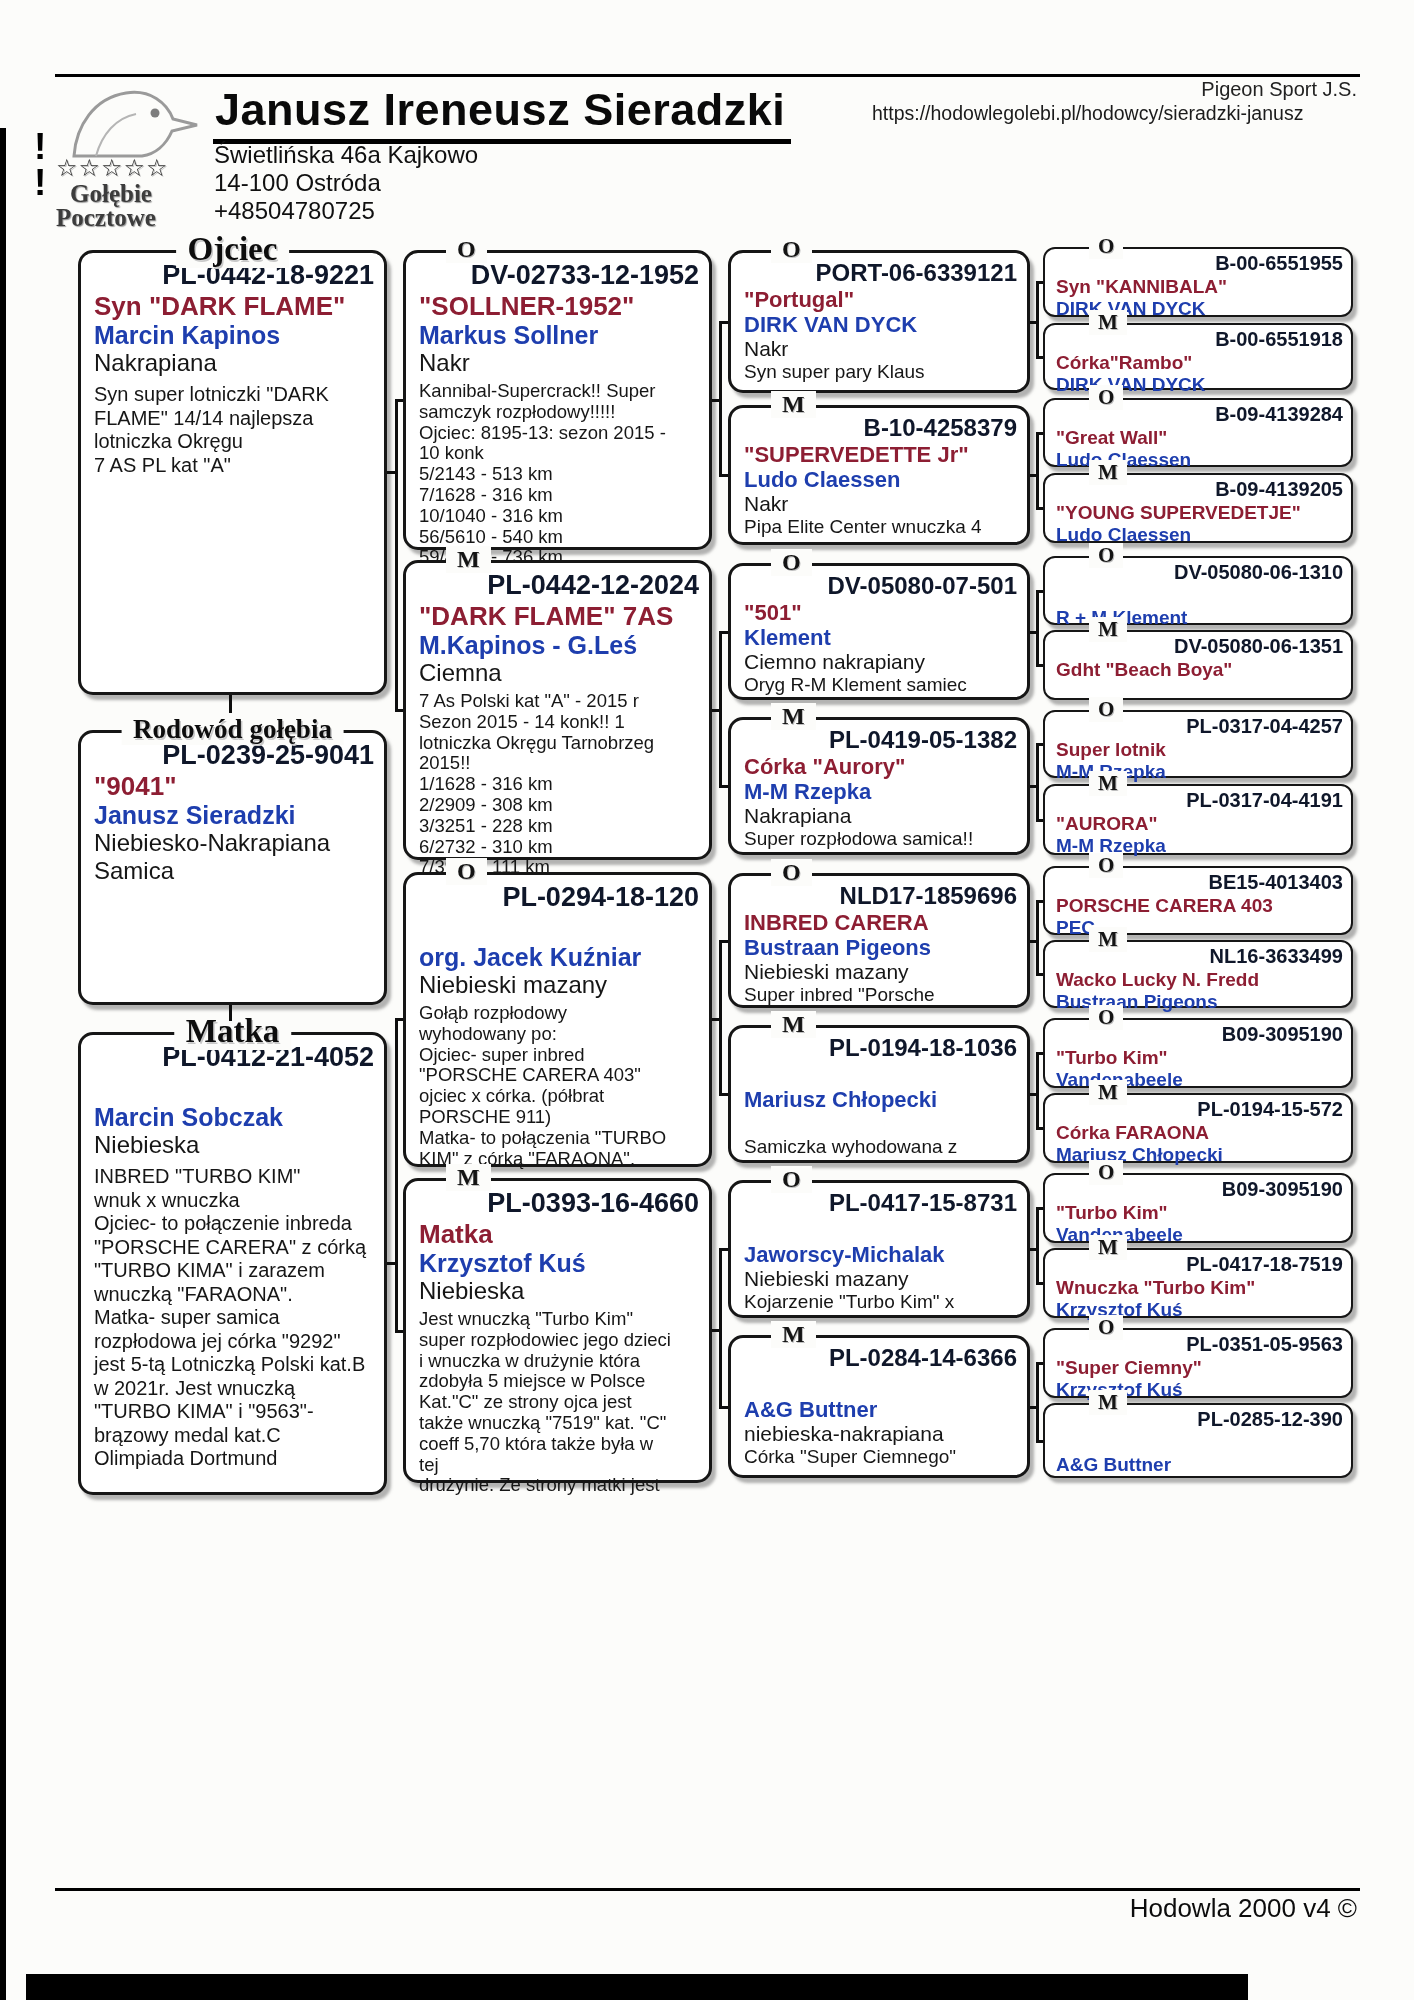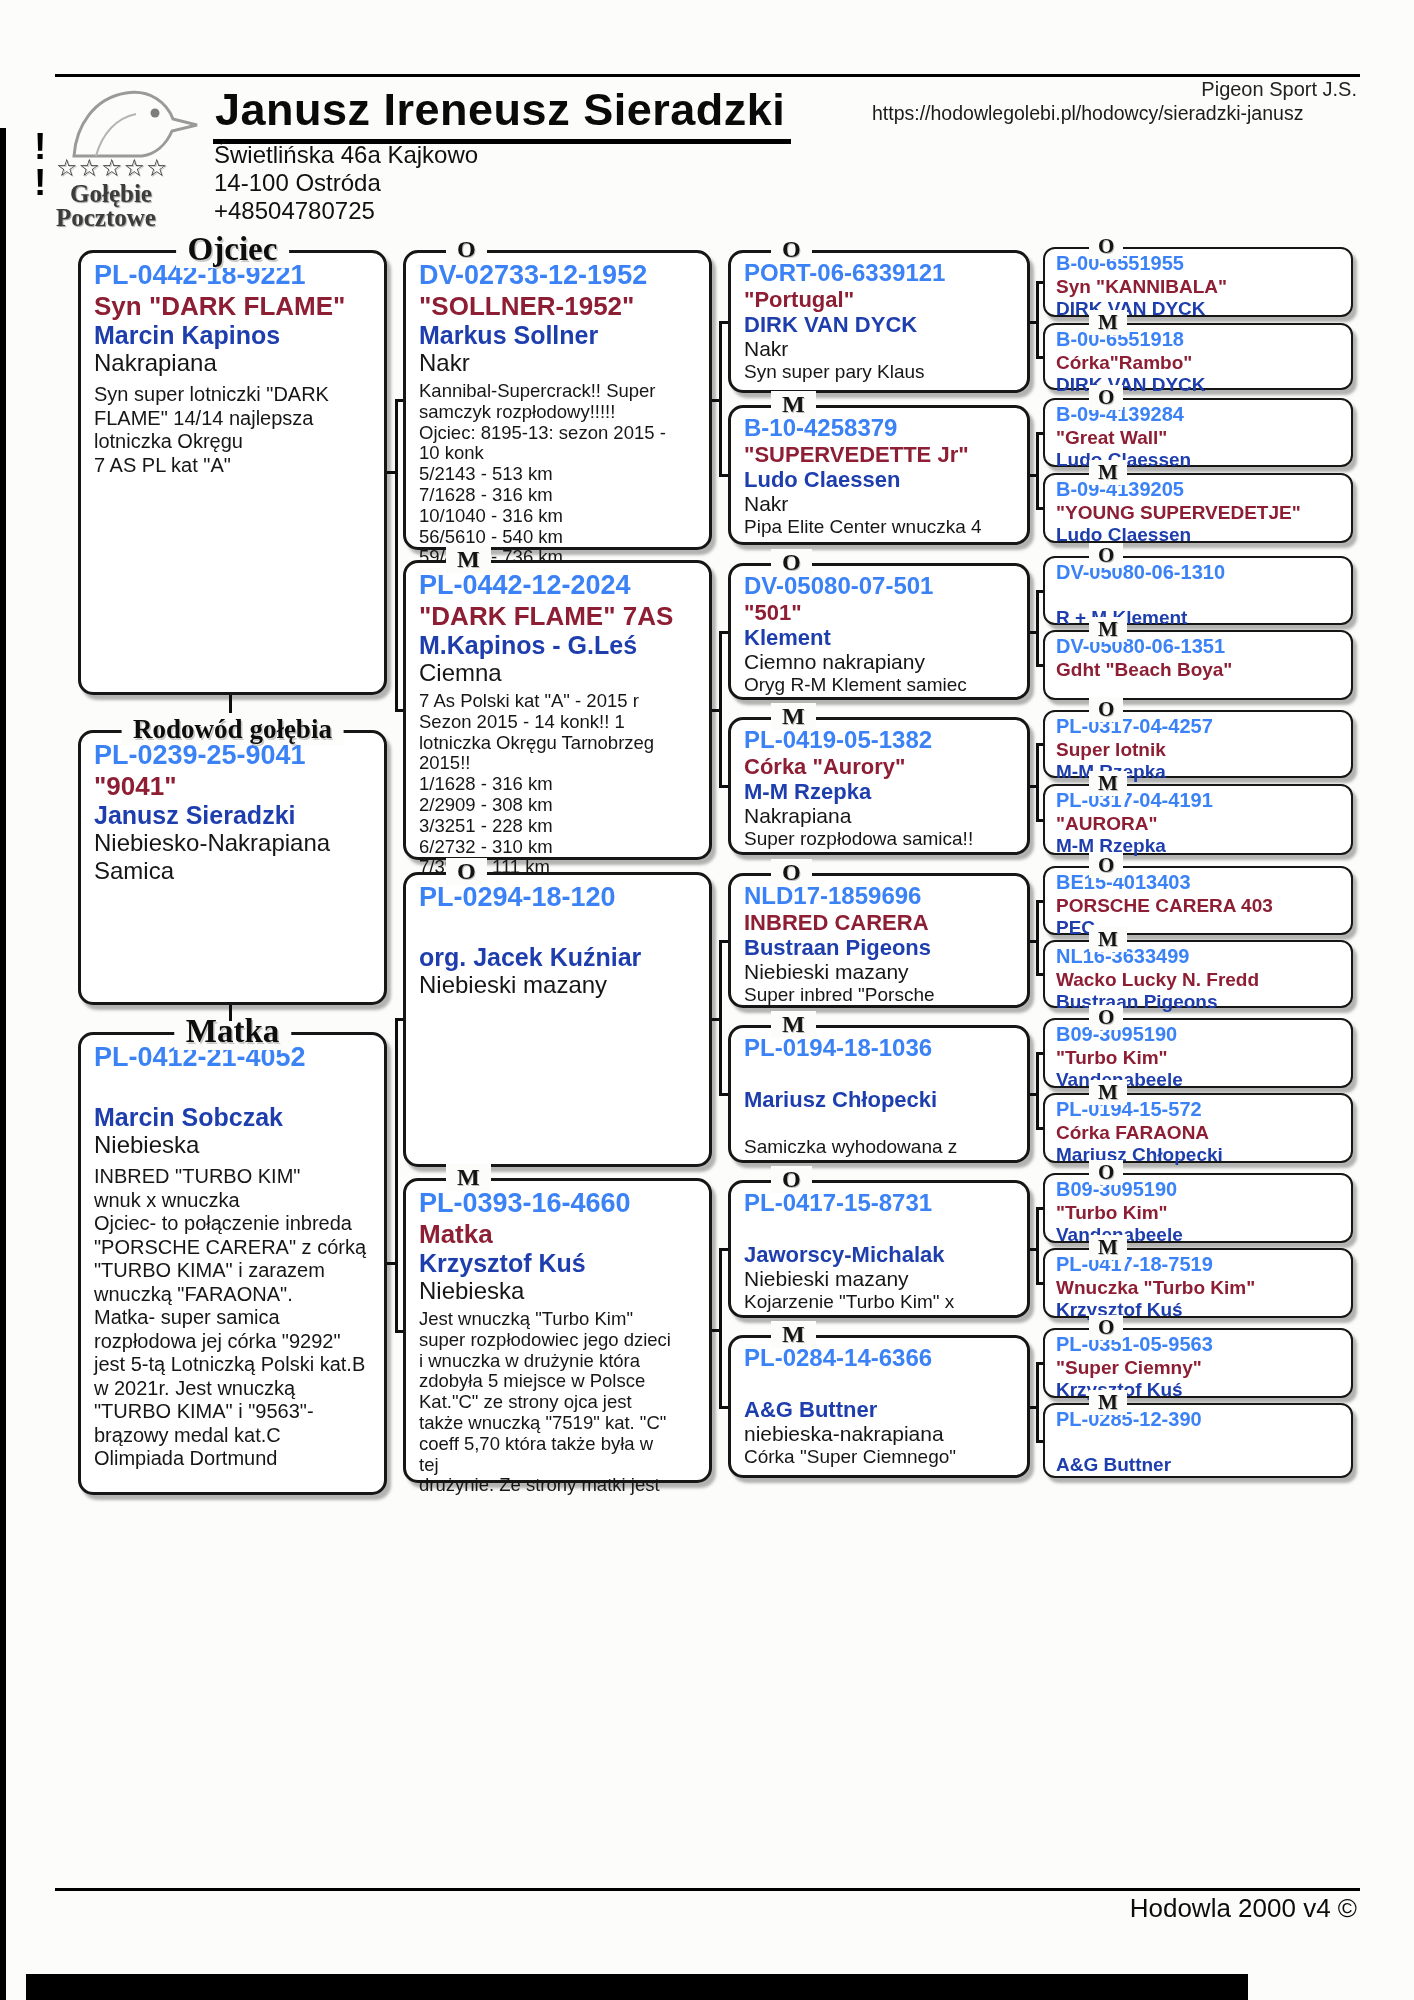--- a/index.html
+++ b/index.html
@@ -22,21 +22,21 @@
         box-shadow:4px 5px 3px rgba(105,105,105,.5);padding:6px 10px 20px 13px;box-sizing:border-box;}
   .g4.pbox{padding:2px 8px 2px 11px;border-radius:12px;border-width:2.5px;}
   .lab{position:absolute;top:-22px;left:50%;transform:translateX(-50%);background:#fcfcfa;
         padding:0 12px;font-family:"Liberation Serif",serif;font-weight:bold;font-size:33px;
         white-space:nowrap;color:#0d0d0d;text-shadow:1.5px 1.5px 0 #c9c9c9;}
   .lab-sm{font-size:27px;top:-19px;}
   .mark{position:absolute;top:-17px;left:40px;background:#fcfcfa;padding:0 11px;
         font-family:"Liberation Serif",serif;font-weight:bold;font-size:24px;color:#141414;
         text-shadow:1px 1px 0 #bdbdbd;}
   .g4 .mark{top:-15px;left:44px;font-size:21px;padding:0 9px;}
-  .ring{font-weight:bold;color:#3b82f6;}
+  .ring{font-weight:bold;color:#0f172a;text-align:right;}
   .nm{font-weight:bold;color:#8d1e33;}
   .br{font-weight:bold;color:#1e3eae;}
   .cl{color:#161616;}
   .ds{color:#161616;white-space:pre-line;}
   .g1 .ring,.g2 .ring{font-size:27px;line-height:32px;min-height:32px;}
   .g1 .nm,.g2 .nm{font-size:26px;line-height:30px;min-height:30px;}
   .g1 .br,.g2 .br{font-size:25px;line-height:28px;min-height:28px;}
   .g1 .cl,.g2 .cl{font-size:24px;line-height:28px;min-height:28px;}
   .g1 .ds{font-size:20px;line-height:23.5px;margin-top:6px;}
   .g2 .ds{font-size:18.5px;line-height:20.8px;margin-top:4px;}
@@ -152,20 +152,28 @@
 3/3251 - 228 km
 6/2732 - 310 km
 7/3903 - 111 km</div>
       </div>
       <div class="pbox g2" style="left: 403px; top: 872px; width: 309px; height: 295px;">
         <div class="mark">O</div>
         <div class="ring">PL-0294-18-120</div>
         <div class="nm"></div>
         <div class="br">org. Jacek Kuźniar</div>
         <div class="cl">Niebieski mazany</div>
+        <div class="ds">Gołąb rozpłodowy
+wyhodowany po:
+Ojciec- super inbred
+"PORSCHE CARERA 403"
+ojciec x córka. (półbrat
+PORSCHE 911)
+Matka- to połączenia "TURBO
+KIM" z córką "FARAONA".</div>
       </div>
       <div class="pbox g2" style="left: 403px; top: 1178px; width: 309px; height: 305px;">
         <div class="mark">M</div>
         <div class="ring">PL-0393-16-4660</div>
         <div class="nm">Matka</div>
         <div class="br">Krzysztof Kuś</div>
         <div class="cl">Niebieska</div>
         <div class="ds">Jest wnuczką "Turbo Kim"
 super rozpłodowiec jego dzieci
 i wnuczka w drużynie która

